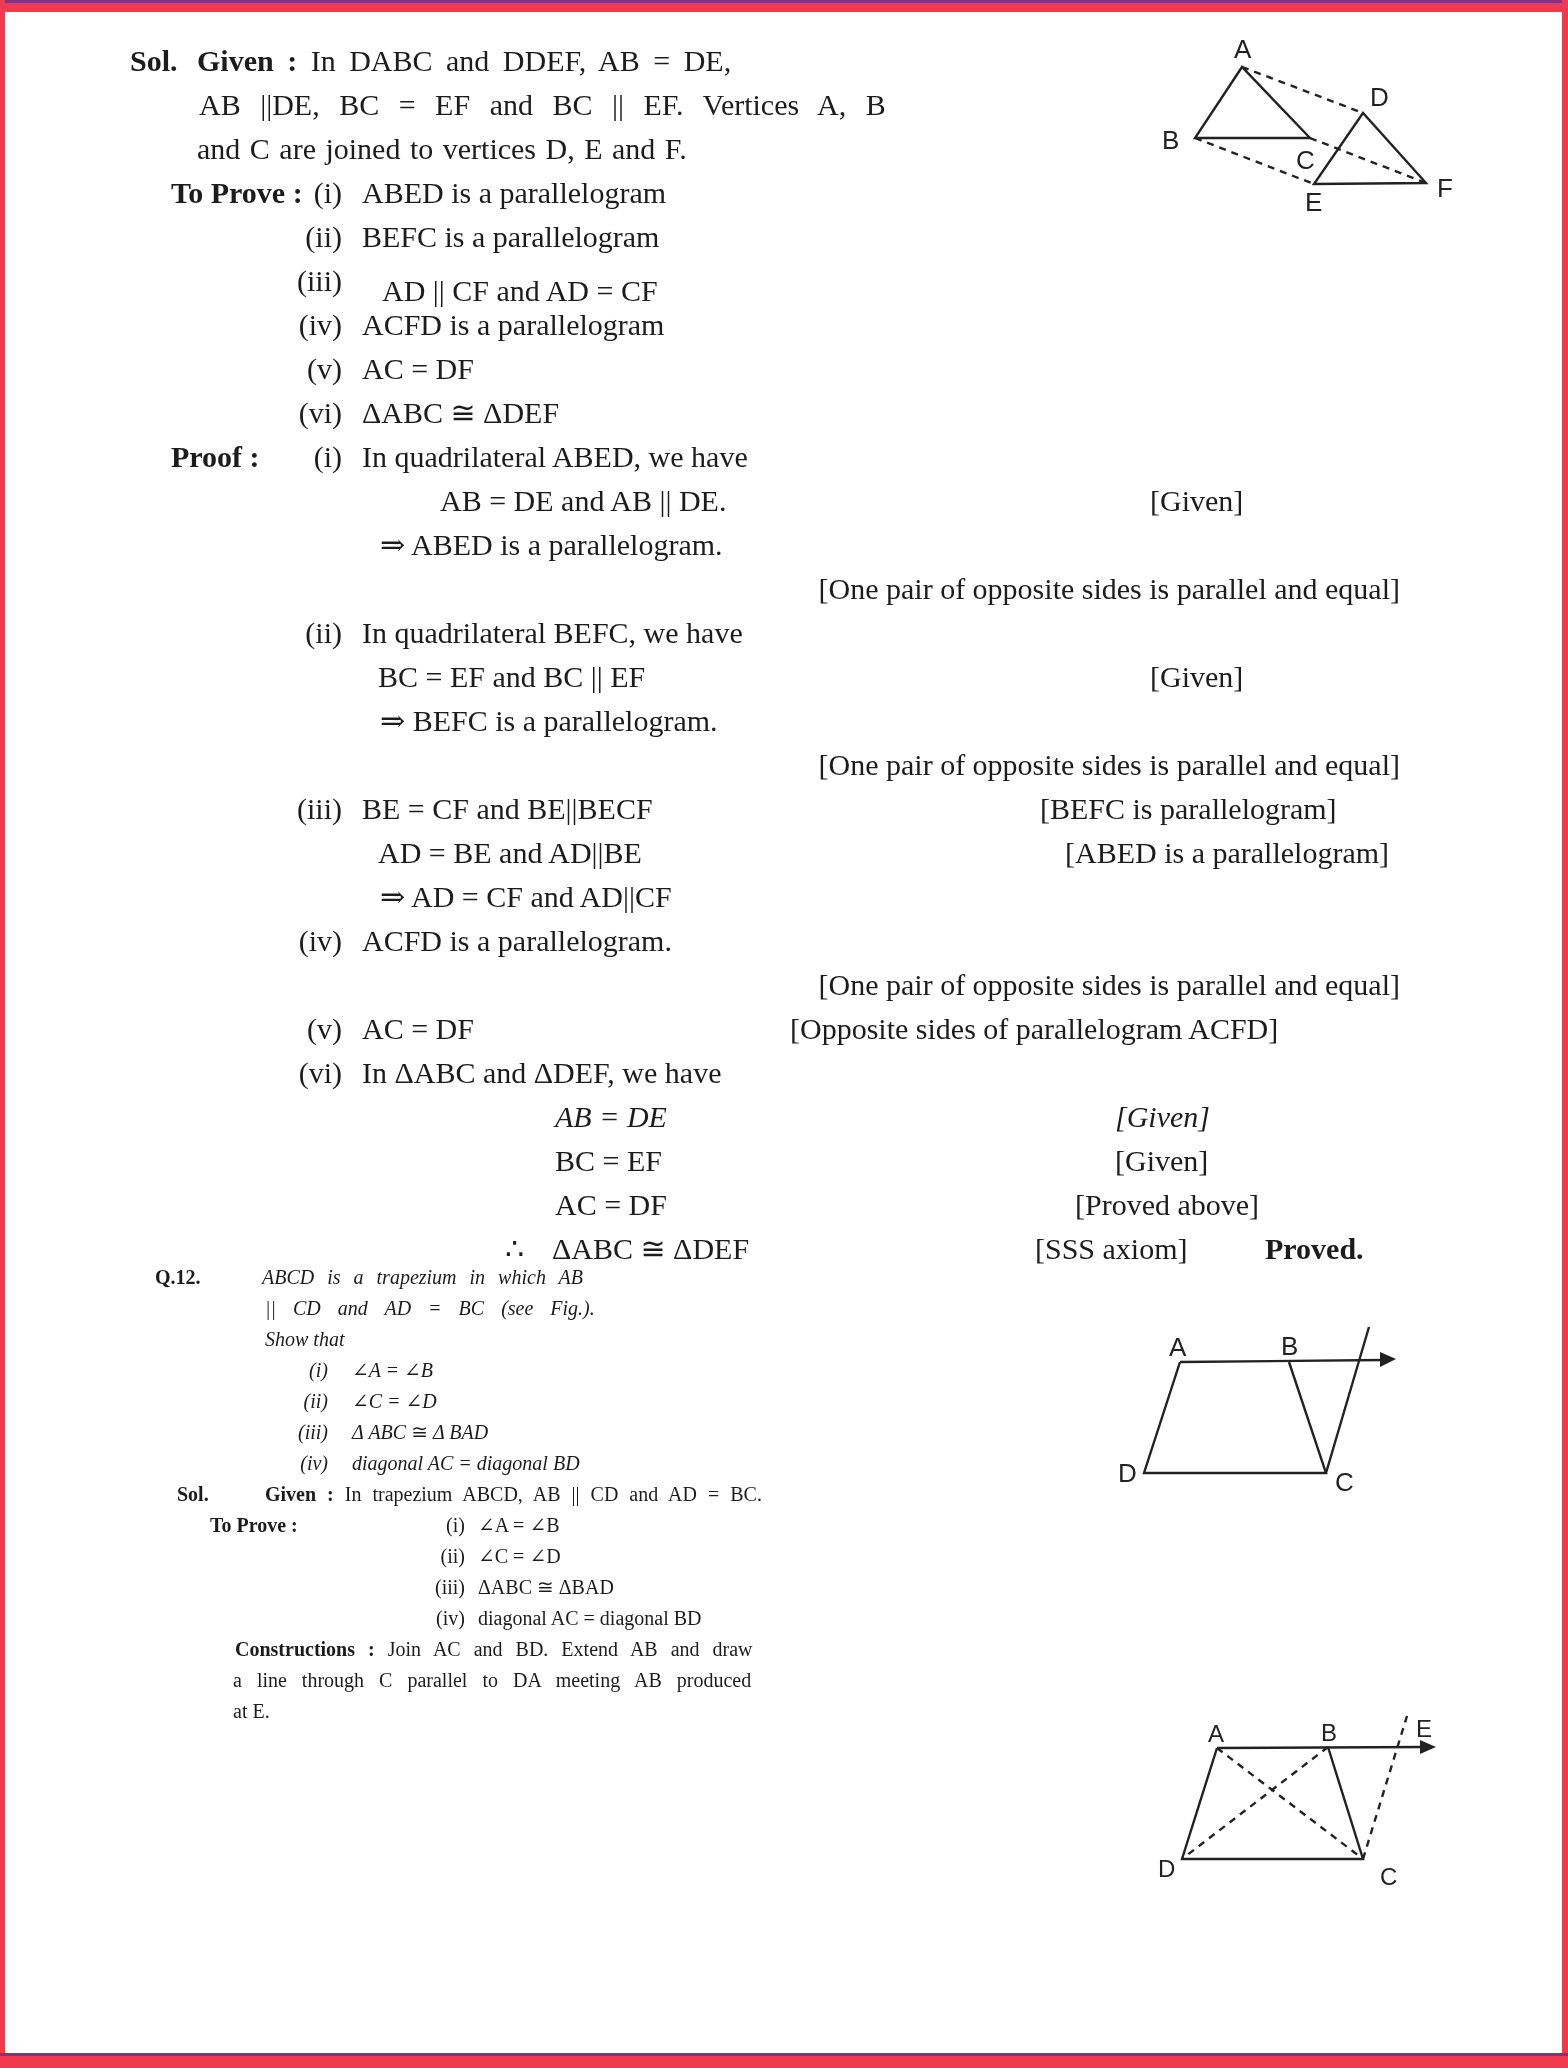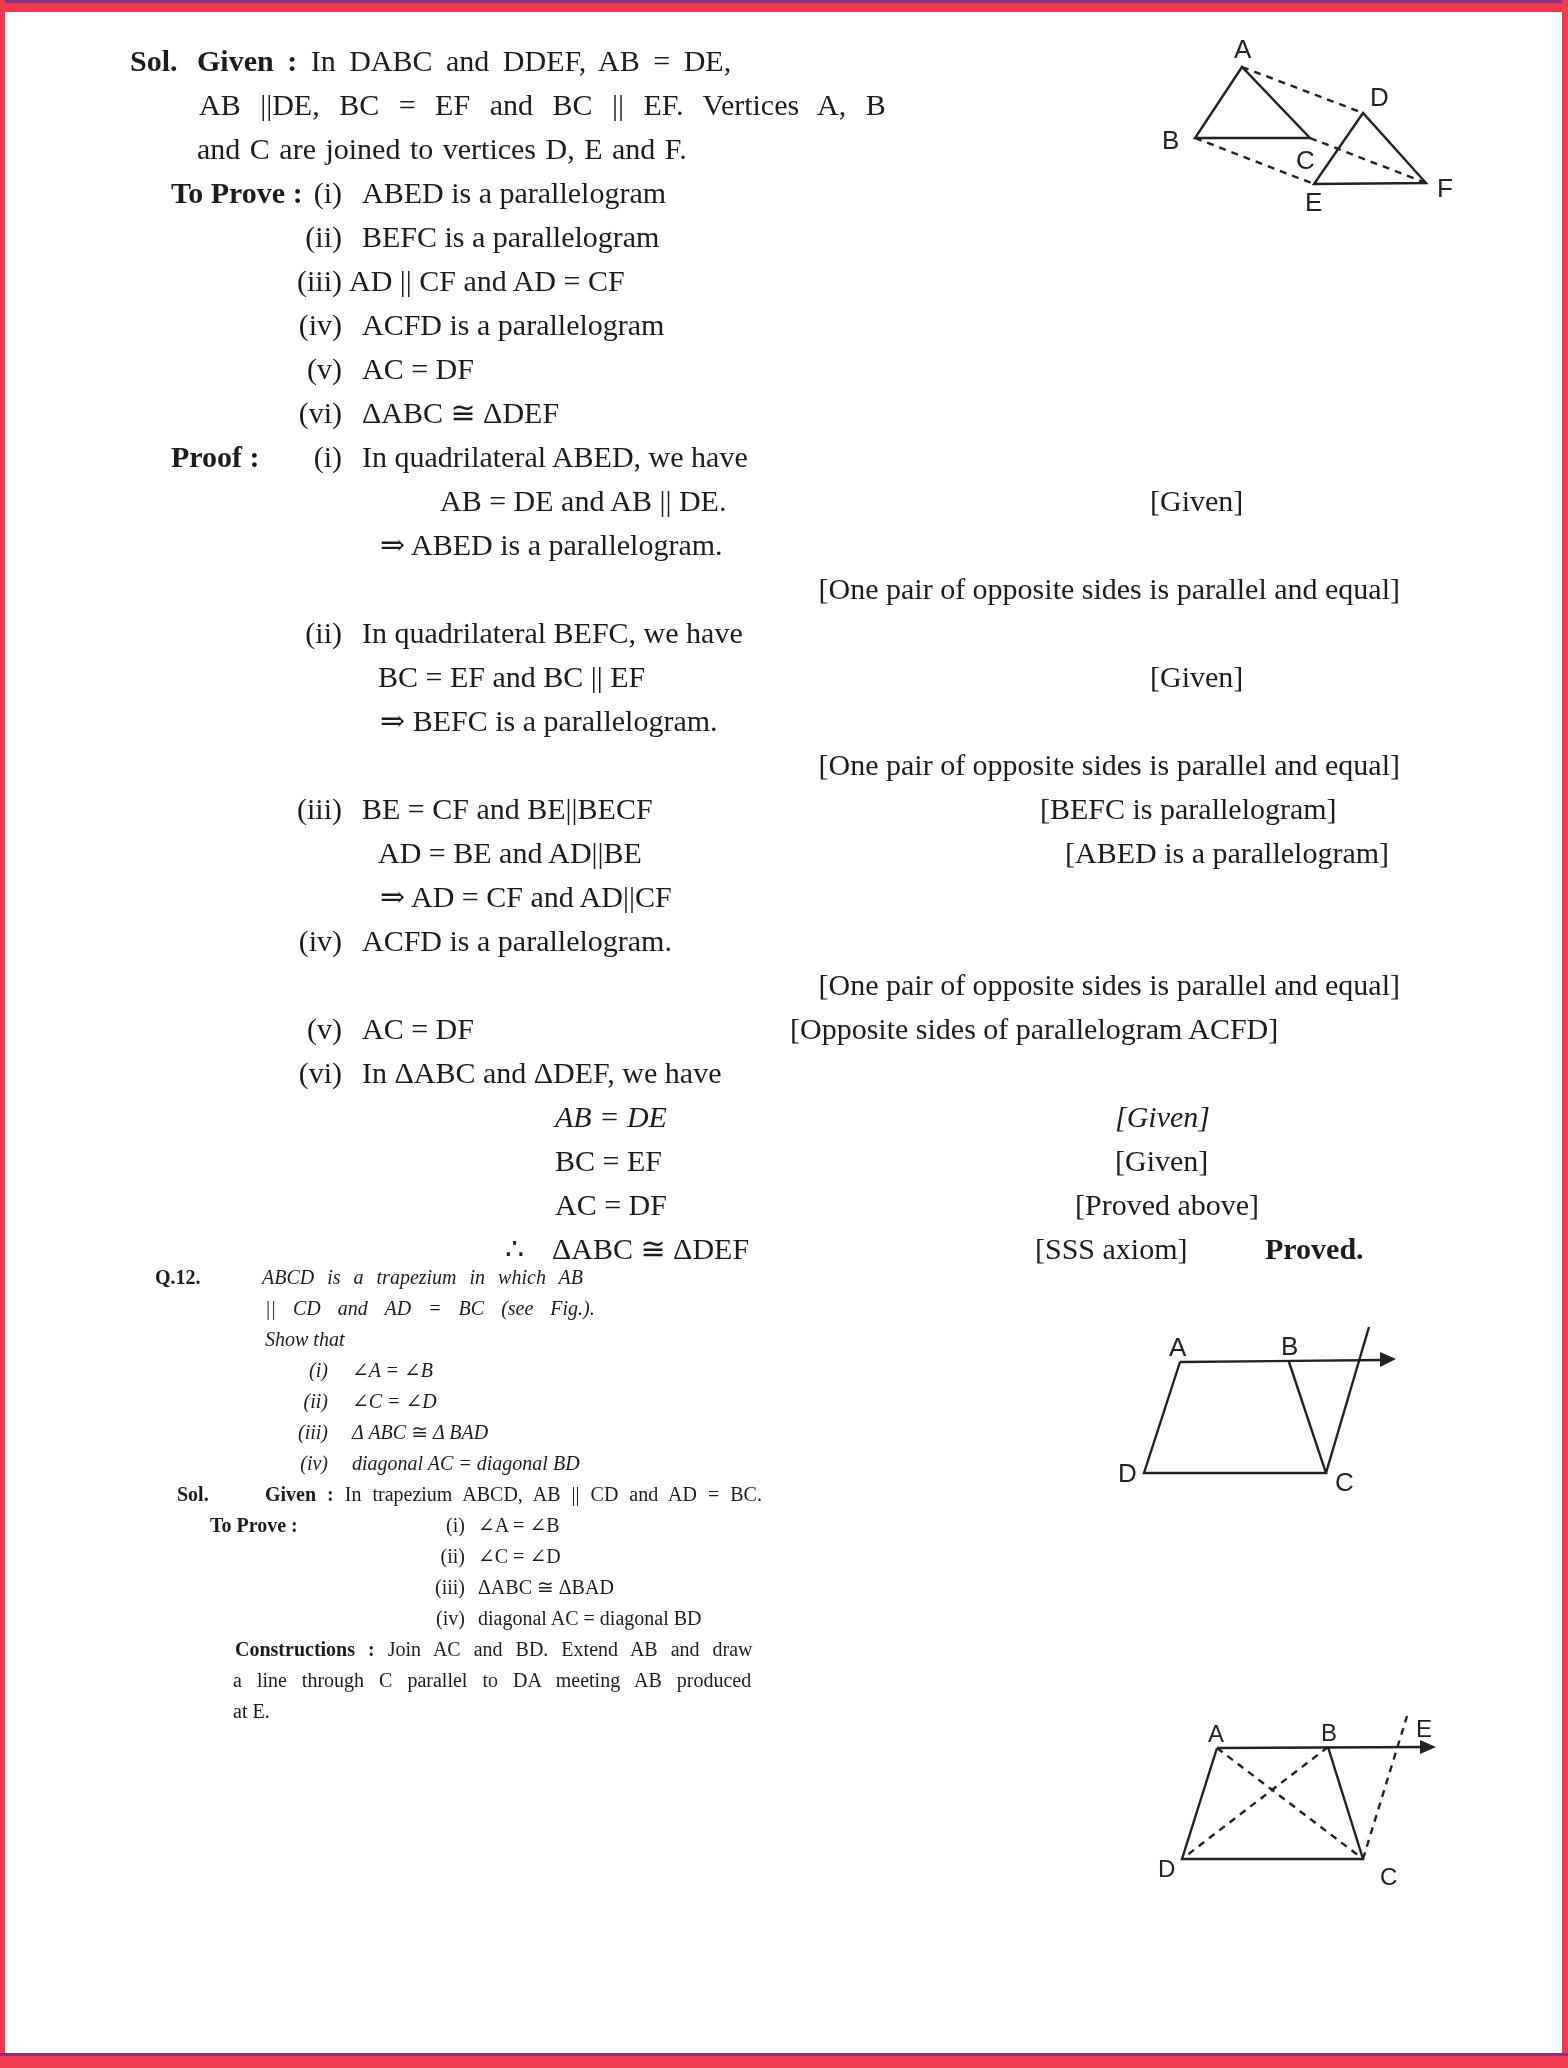--- a/index.html
+++ b/index.html
@@ -109,21 +109,21 @@
         <b class="bold" style="left: 171px;">To Prove :</b>
         <span class="numcol1">(i)</span>
         <span style="left: 362px;">ABED is a parallelogram</span>
       </div>
       <div class="row" style="top: 218px;">
         <span class="numcol1">(ii)</span>
         <span style="left: 362px;">BEFC is a parallelogram</span>
       </div>
       <div class="row" style="top: 262px;">
         <span class="numcol1">(iii)</span>
-        <span style="left: 349px;">AD || CF and AD = CF</span>
+        <span style="left: 382px; margin-top: 10px;">AD || CF and AD = CF</span>
       </div>
       <div class="row" style="top: 306px;">
         <span class="numcol1">(iv)</span>
         <span style="left: 362px;">ACFD is a parallelogram</span>
       </div>
       <div class="row" style="top: 350px;">
         <span class="numcol1">(v)</span>
         <span style="left: 362px;">AC = DF</span>
       </div>
       <div class="row" style="top: 394px;">

